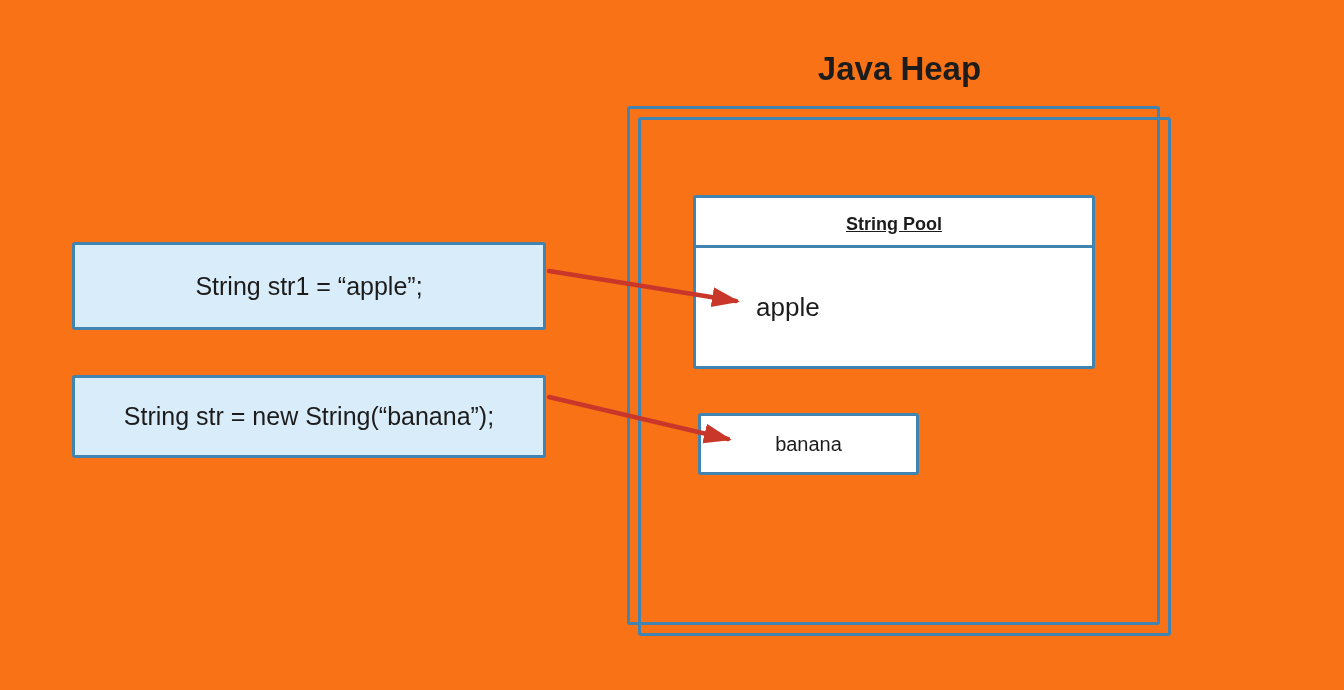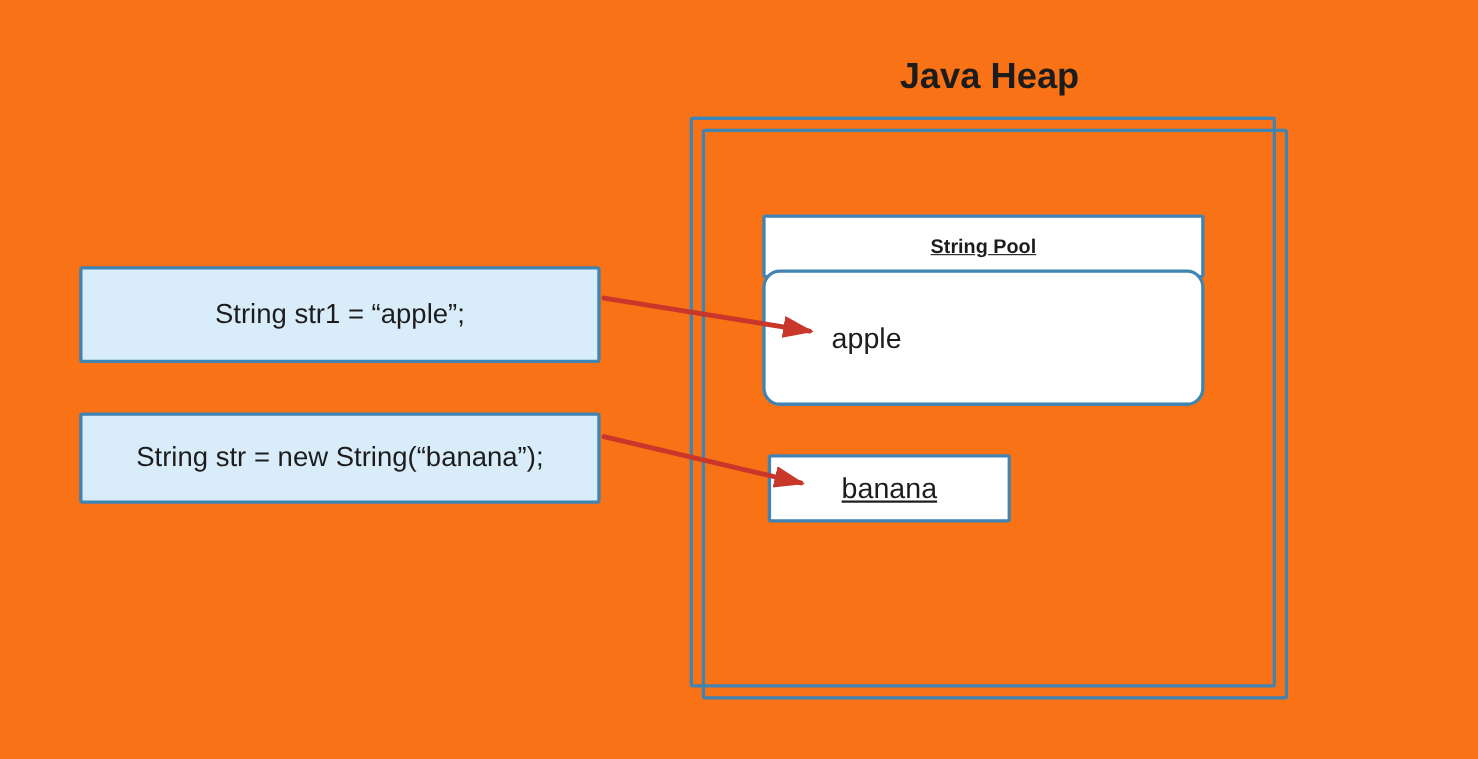--- a/index.html
+++ b/index.html
@@ -46,28 +46,26 @@
     background: #ffffff;
     display: flex; align-items: center; justify-content: center;
     font-size: 18px; font-weight: 700; text-decoration: underline;
   }
   #string-pool-body {
     left: 693px; top: 245px; width: 402px; height: 124px;
     background: #ffffff;
     display: flex; align-items: center;
     padding-left: 60px;
     font-size: 26px;
-    border-radius: 16px;
   }
   #heap-object-banana {
     left: 698px; top: 413px; width: 221px; height: 62px;
     background: #ffffff;
     display: flex; align-items: center; justify-content: center;
-    font-size: 26px;
-    text-decoration: underline;
+    font-size: 20px;
   }
   .code-box {
     background: var(--code_fill, #d9ecf9);
     display: flex; align-items: center; justify-content: center;
     font-size: 25px;
     margin-top: 12px;
   }
   #code-box-str1 { left: 72px; top: 230px; width: 474px; height: 88px; }
   #code-box-str  { left: 72px; top: 363px; width: 474px; height: 83px; }
 

